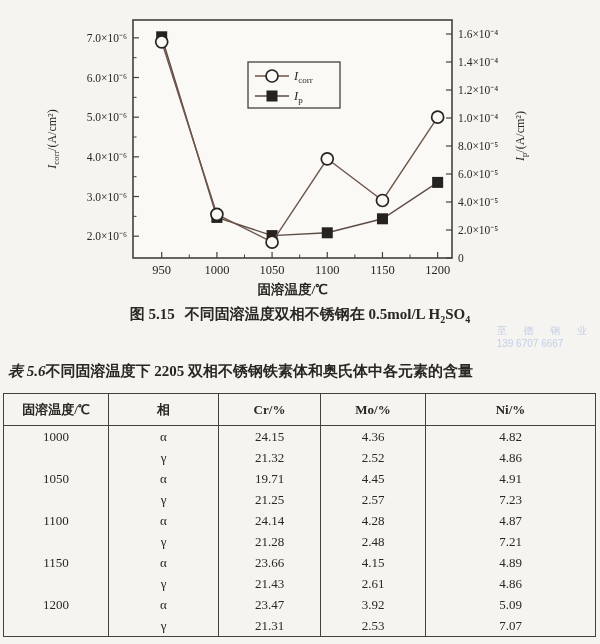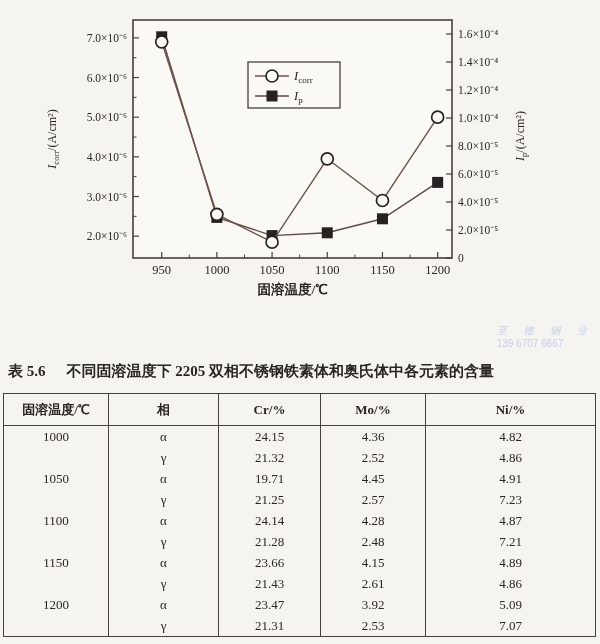--- a/index.html
+++ b/index.html
@@ -6,23 +6,23 @@
   body{width:600px;height:644px;position:relative;background:#f5f4f1;overflow:hidden;
        font-family:"Liberation Serif",serif;color:#2a2622;}
   svg text{font-family:"Liberation Serif",serif;fill:#2a2622;}
   #chart{position:absolute;left:0;top:0;}
   .caption{position:absolute;top:302px;left:0;width:600px;text-align:center;
            font-weight:bold;font-size:15px;line-height:25px;}
   .caption sub{font-size:10px;}
   .cap-label{margin-right:10px;}
   .watermark{position:absolute;top:324px;right:6px;font-size:10px;line-height:13px;
              font-family:"Liberation Sans",sans-serif;text-align:left;}
-  .watermark .wm1{letter-spacing:7px;font-style:italic;}
+  .watermark .wm1{letter-spacing:7px;}
   .table-title{position:absolute;top:362px;left:8px;width:588px;font-weight:bold;font-size:15px;}
-  .tbl-label{margin-right:21px;}
+  .tbl-label{margin-right:0;font-style:italic;}
   table{position:absolute;left:3px;top:393px;width:593px;border-collapse:collapse;
         table-layout:fixed;font-size:13px;border:1.5px solid #46403a;}
   th,td{border-left:1px solid #46403a;text-align:center;padding:0;font-weight:normal;
         overflow:hidden;white-space:nowrap;}
   th:first-child,td:first-child{border-left:none;}
   thead th{height:31px;border-bottom:1.6px solid #46403a;font-weight:bold;}
   tbody td{height:21px;line-height:21px;}
 </style>
 </head>
 <body>
@@ -109,20 +109,21 @@
       <line x1="255" y1="76" x2="289" y2="76" stroke="#6e564b" stroke-width="1.3"></line>
       <circle cx="272" cy="76" r="6" fill="#faf9f6" stroke="#262220" stroke-width="1.7"></circle>
       <text x="294" y="80" text-anchor="start"><tspan font-style="italic" font-size="12.5">I</tspan><tspan dy="3" font-size="9">corr</tspan></text>
       <line x1="255" y1="96" x2="289" y2="96" stroke="#5d4c44" stroke-width="1.3"></line>
       <rect x="266.5" y="90.5" width="11" height="11" fill="#262220"></rect>
       <text x="294" y="100" text-anchor="start"><tspan font-style="italic" font-size="12.5">I</tspan><tspan dy="3" font-size="9">p</tspan></text>
     </g>
   </svg>
 
 <div class="caption">
+  <div><span class="cap-label">图 5.15</span><span>不同固溶温度双相不锈钢在 0.5mol/L H</span><sub>2</sub><span>SO</span><sub>4</sub></div>
 </div>
 
 <div class="watermark" style="color: rgb(195, 207, 232);">
   <div class="wm1">至 德 钢 业</div>
   <div>139 6707 6667</div>
 </div>
 
 <div class="table-title">
   <span class="tbl-label">表 5.6</span><span>不同固溶温度下 2205 双相不锈钢铁素体和奥氏体中各元素的含量</span>
 </div>

